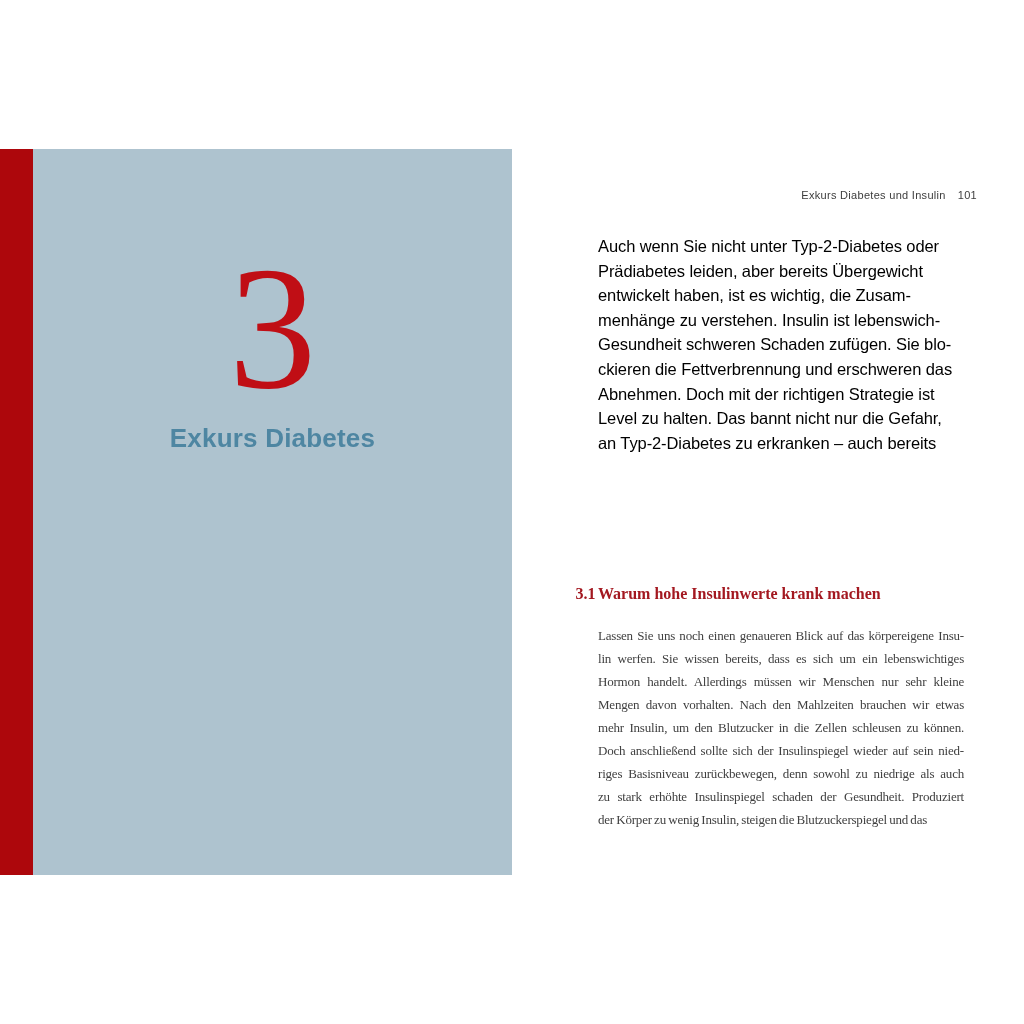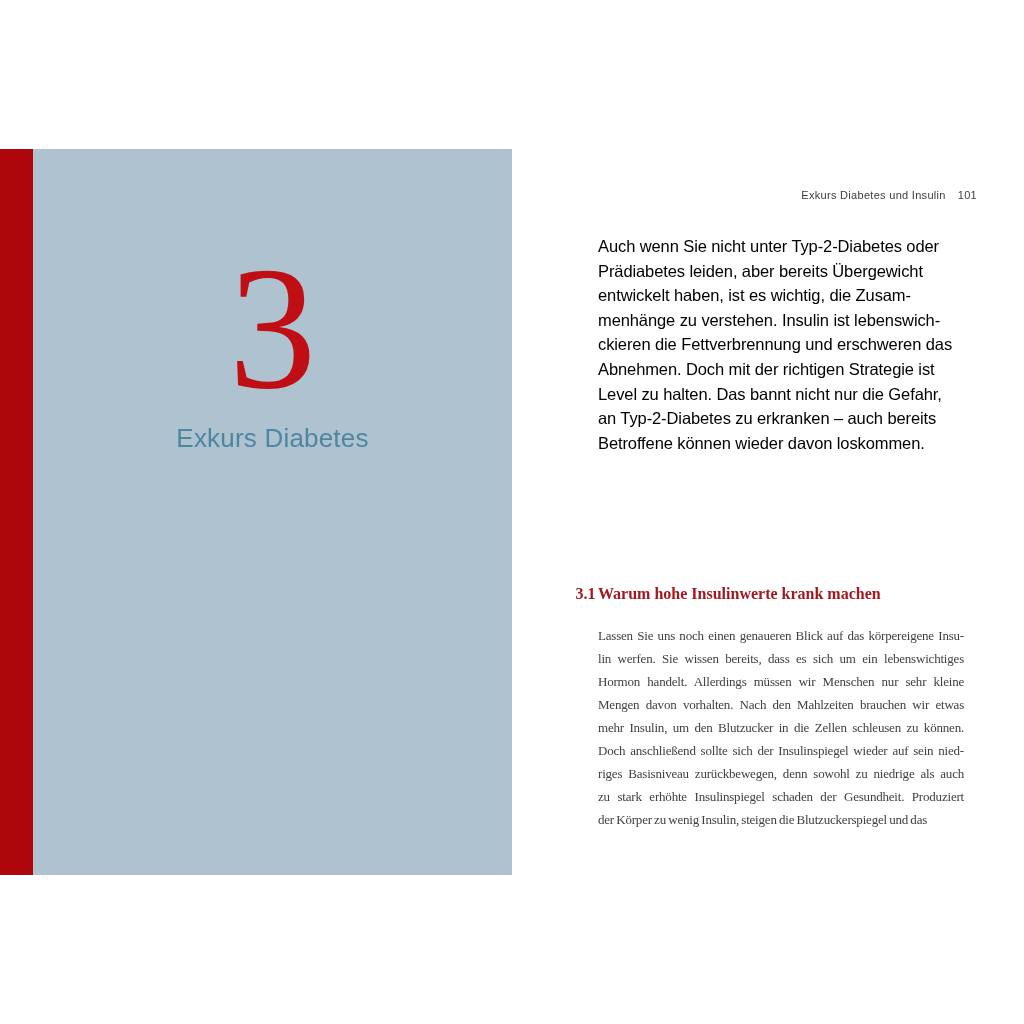--- a/index.html
+++ b/index.html
@@ -28,20 +28,21 @@
     font-family: "Liberation Serif", serif;
     font-size: 175px; line-height: 1; font-weight: 400;
     color: #c00e15;
   }
   .chapter-title {
     position: absolute; top: 274px; left: 0; width: 100%;
     text-align: center;
     font-size: 26px; line-height: 31px;
     letter-spacing: 0.2px;
     color: #4e86a2;
+    font-weight: bold;
   }
 
   
   .running-head {
     position: absolute; top: 189px; left: 512px; width: 465px;
     text-align: right;
     font-size: 11px; letter-spacing: 0.3px;
     color: #3d3d3d;
   }
   .running-head .page-number { margin-left: 12px; margin-top: 24px; }
@@ -88,25 +89,25 @@
 
 <div class="running-head">
   <span>Exkurs Diabetes und Insulin</span><span class="page-number">101</span>
 </div>
 
 <div class="intro">
   <div class="intro-line">Auch wenn Sie nicht unter Typ-2-Diabetes oder</div>
   <div class="intro-line">Prädiabetes leiden, aber bereits Übergewicht</div>
   <div class="intro-line">entwickelt haben, ist es wichtig, die Zusam-</div>
   <div class="intro-line">menhänge zu verstehen. Insulin ist lebenswich-</div>
+  <div class="intro-line">Gesundheit schweren Schaden zufügen. Sie blo-</div>
   <div class="intro-line">ckieren die Fettverbrennung und erschweren das</div>
   <div class="intro-line">Abnehmen. Doch mit der richtigen Strategie ist</div>
   <div class="intro-line">Level zu halten. Das bannt nicht nur die Gefahr,</div>
   <div class="intro-line">an Typ-2-Diabetes zu erkranken – auch bereits</div>
-  <div class="intro-line">Betroffene können wieder davon loskommen.</div>
 </div>
 
 <div class="section-heading">
   <span class="section-number">3.1</span><span>Warum hohe Insulinwerte krank machen</span>
 </div>
 
 <div class="body-copy">
   <div class="line">Lassen Sie uns noch einen genaueren Blick auf das körpereigene Insu-</div>
   <div class="line">lin werfen. Sie wissen bereits, dass es sich um ein lebenswichtiges</div>
   <div class="line">Hormon handelt. Allerdings müssen wir Menschen nur sehr kleine</div>

